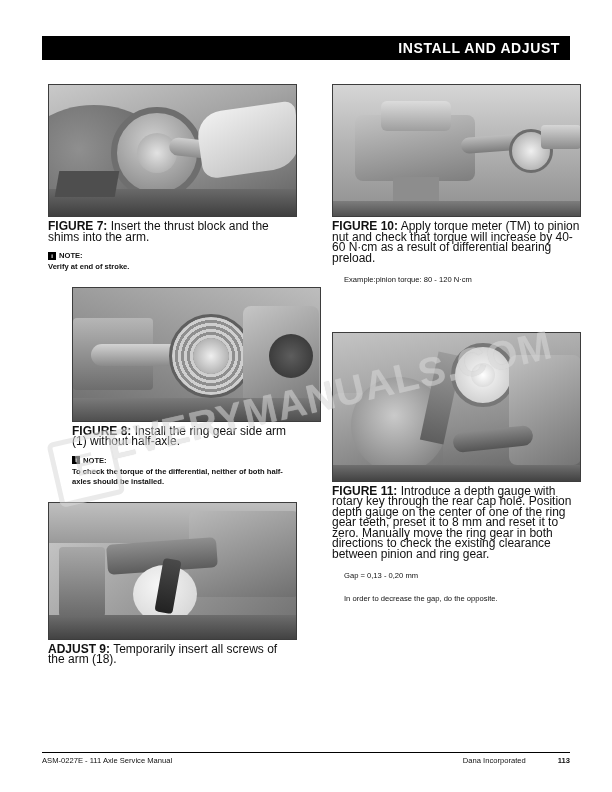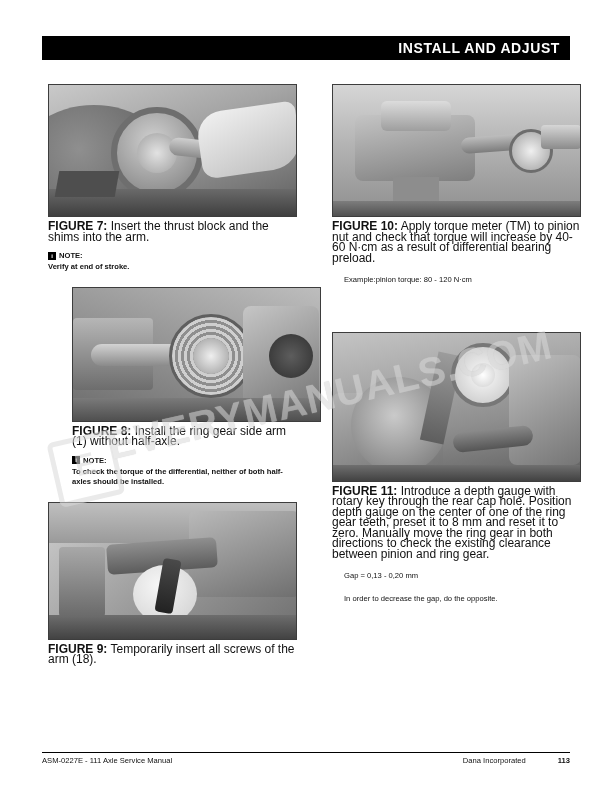--- a/index.html
+++ b/index.html
@@ -237,21 +237,21 @@
       <div class="photo h3">
         <div class="ph-bg g4"></div>
         <div class="bar" style="left:0;top:0;width:249px;height:40px;background:linear-gradient(180deg,#bfbfbf,#9a9a9a);"></div>
         <div class="bar" style="left:140px;top:8px;width:110px;height:86px;background:linear-gradient(160deg,#b9b9b9,#6f6f6f);border-radius:6px;"></div>
         <div class="bar" style="left:58px;top:38px;width:110px;height:30px;background:linear-gradient(180deg,#8f8f8f,#5c5c5c);border-radius:6px;transform:rotate(-4deg);"></div>
         <div class="blob" style="left:84px;top:62px;width:64px;height:58px;background:radial-gradient(circle at 40% 35%,#f6f6f6,#cfcfcf);"></div>
         <div class="bar" style="left:110px;top:56px;width:18px;height:54px;background:linear-gradient(180deg,#4a4a4a,#222);border-radius:4px;transform:rotate(10deg);"></div>
         <div class="bar" style="left:0;top:112px;width:249px;height:26px;background:linear-gradient(180deg,#6d6d6d,#3f3f3f);"></div>
         <div class="bar" style="left:10px;top:44px;width:46px;height:70px;background:linear-gradient(180deg,#a8a8a8,#6a6a6a);border-radius:4px;"></div>
       </div>
-      <p class="caption"><span class="lbl">FIGURE 9:</span><span> Temporarily insert all screws of the arm (18).</span></p>
+      <p class="caption"><span class="lbl">ADJUST 9:</span><span> Temporarily insert all screws of the arm (18).</span></p>
     </div>
 
   </div>
 
   <div class="col col-right">
 
     <div class="figure">
       <div class="photo r1">
         <div class="ph-bg g2"></div>
         <div class="bar" style="left:22px;top:30px;width:120px;height:66px;background:linear-gradient(170deg,#c4c4c4,#7e7e7e);border-radius:8px;"></div>

